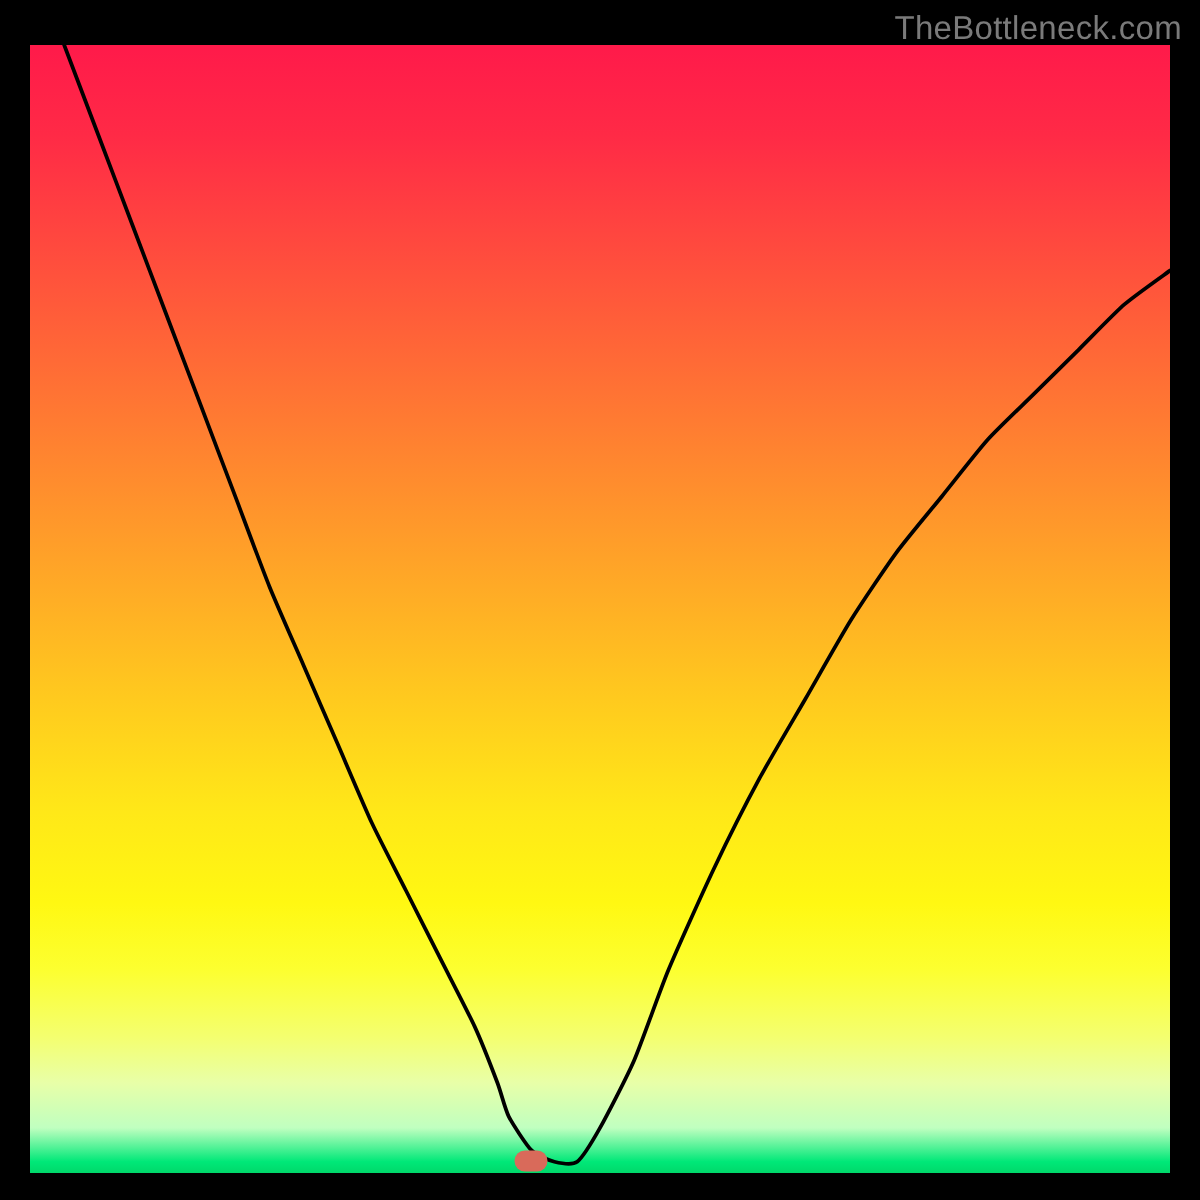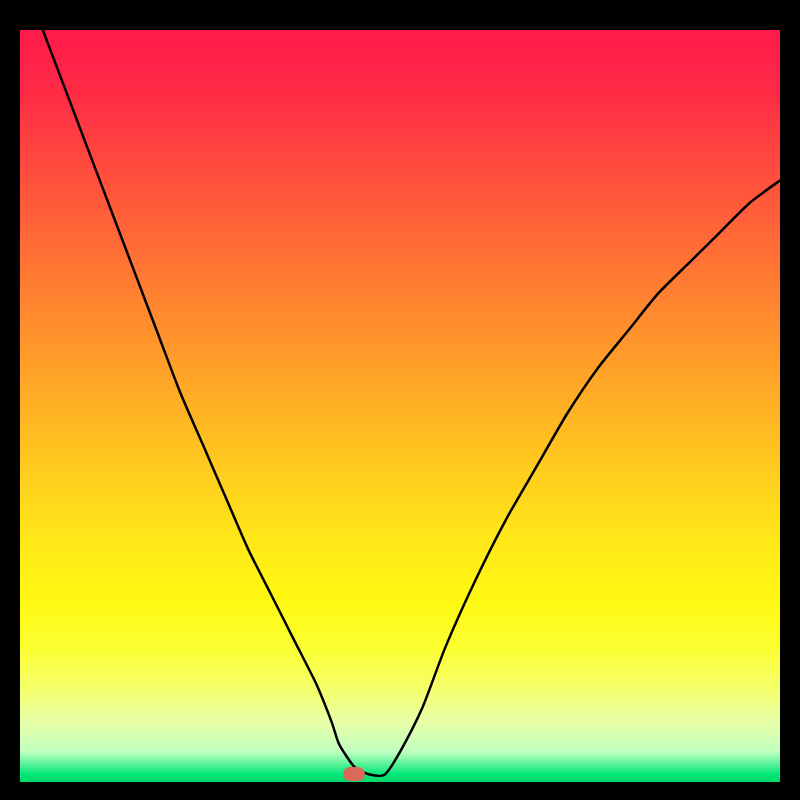--- a/index.html
+++ b/index.html
@@ -71,20 +71,21 @@
     width: 22px;
     height: 14px;
     background: #d96a5a;
     border-radius: 7px;
   }
 </style>
 </head>
 <body>
 
 <div class="chart-container">
+  <div class="watermark">TheBottleneck.com</div>
   <div class="plot-area"></div>
 
   <svg class="curve-layer" viewBox="0 0 760 752" preserveAspectRatio="none">
     <path id="curve-path" d="M 22.80 0.00 C 25.27 6.52, 40.66 47.13, 45.60 60.16 C 50.54 73.19, 63.46 107.29, 68.40 120.32 C 73.34 133.35, 86.26 167.45, 91.20 180.48 C 96.14 193.51, 109.06 227.61, 114.00 240.64 C 118.94 253.67, 131.86 287.77, 136.80 300.80 C 141.74 313.83, 154.66 348.74, 159.60 360.96 C 164.54 373.18, 177.46 402.19, 182.40 413.60 C 187.34 425.01, 200.26 454.83, 205.20 466.24 C 210.14 477.65, 223.06 508.29, 228.00 518.88 C 232.94 529.47, 245.86 554.22, 250.80 564.00 C 255.74 573.78, 268.66 599.34, 273.60 609.12 C 278.54 618.90, 292.28 645.28, 296.40 654.24 C 300.52 663.20, 309.13 685.32, 311.60 691.84 C 314.07 698.36, 316.73 709.51, 319.20 714.40 C 321.67 719.29, 331.11 733.70, 334.40 736.96 C 337.69 740.22, 346.31 743.67, 349.60 744.48 C 352.89 745.29, 361.51 746.92, 364.80 744.48 C 368.09 742.04, 375.88 729.25, 380.00 721.92 C 384.12 714.59, 397.86 688.21, 402.80 676.80 C 407.74 665.39, 419.84 630.49, 425.60 616.64 C 431.36 602.79, 449.41 562.81, 456.00 548.96 C 462.59 535.11, 479.81 501.02, 486.40 488.80 C 492.99 476.58, 510.21 447.57, 516.80 436.16 C 523.39 424.75, 540.61 394.11, 547.20 383.52 C 553.79 372.93, 571.01 347.36, 577.60 338.40 C 584.19 329.44, 601.41 308.95, 608.00 300.80 C 614.59 292.65, 631.81 270.53, 638.40 263.20 C 644.99 255.87, 662.21 239.64, 668.80 233.12 C 675.39 226.60, 692.61 209.56, 699.20 203.04 C 705.79 196.52, 723.01 178.66, 729.60 172.96 C 736.19 167.26, 756.71 152.84, 760.00 150.40"></path>
   </svg>
 
   <div id="marker" class="marker" style="left: 343.4px; top: 767.48px;"></div>
 </div>
 
 </body></html>

